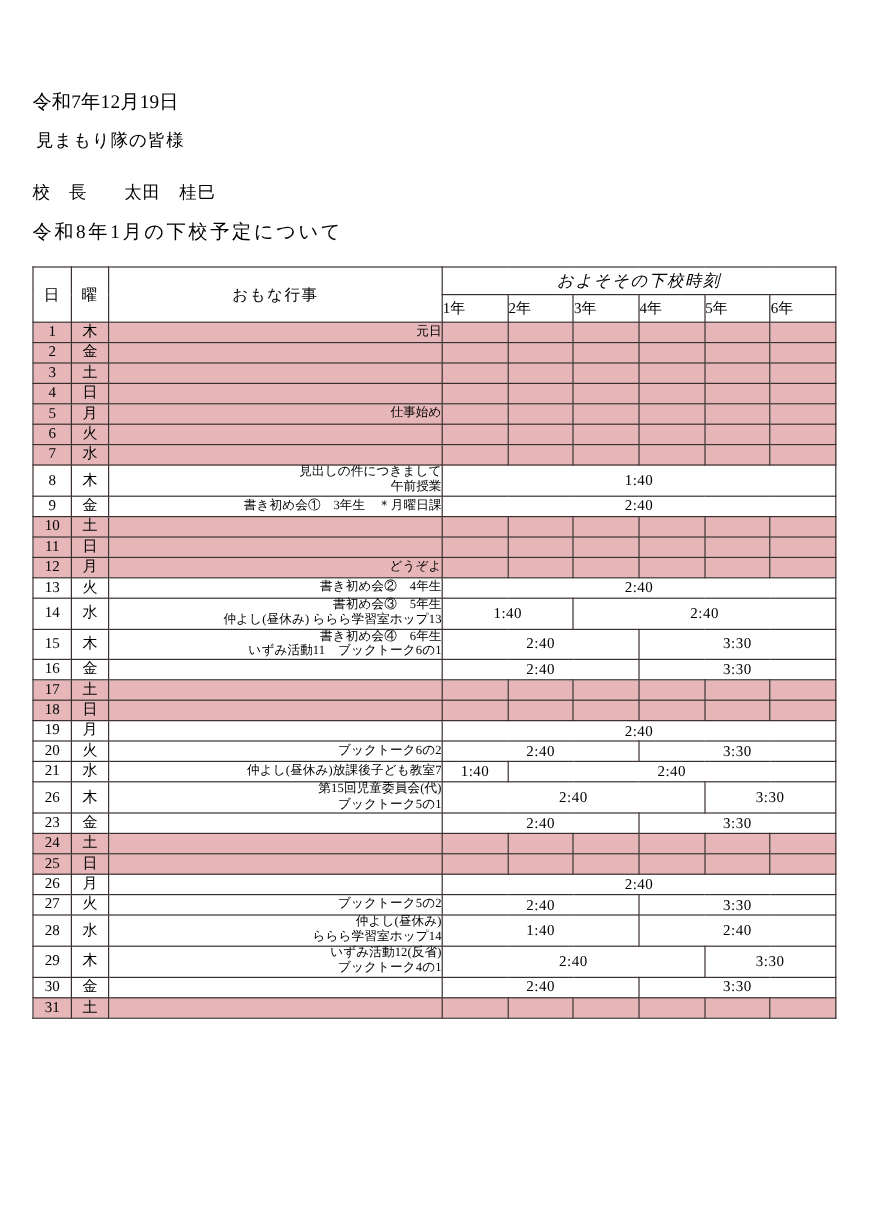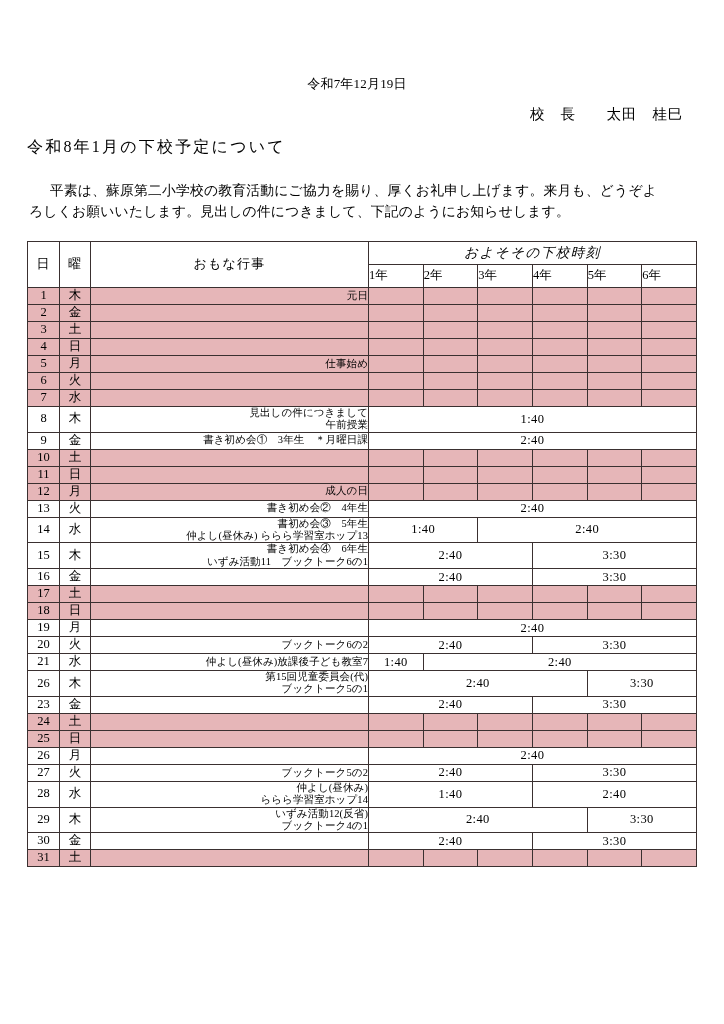--- a/index.html
+++ b/index.html
@@ -18,43 +18,43 @@
   .page {
     position: relative;
     width: 724px;
     height: 1024px;
     box-sizing: border-box;
     padding: 0 27px;
   }
 
   
   .doc-date {
-    text-align: center;
-    font-size: 13px;
+    text-align: left;
+    font-size: 16px;
     padding-top: 75px;
     padding-right: 10px;
     letter-spacing: 0.2px;
   }
   .addressee {
     font-size: 14.5px;
     margin-top: 12px;
     padding-left: 3px;
     letter-spacing: 0.8px;
   }
   .school-line {
     text-align: right;
     font-size: 14.5px;
     margin-top: 14px;
     padding-right: 4px;
     letter-spacing: 0.8px;
   }
   .principal-line {
-    text-align: right;
+    text-align: left;
     font-size: 14.5px;
-    margin-top: 12px;
+    margin-top: 24px;
     padding-right: 14px;
     letter-spacing: 0.8px;
   }
   .doc-title {
     font-size: 16px;
     margin-top: 13px;
     letter-spacing: 2.2px;
     padding-right: 80px;
   }
   .body-text {
@@ -127,30 +127,27 @@
   tr.holiday td { background: #e6b6b8; }
   td.blank { }
 </style>
 </head>
 <body>
 
 <div class="page">
 
   <div class="doc-date">令和7年12月19日</div>
 
+  <div class="addressee">見まもり隊の皆様</div>
 
 
   <div class="principal-line">校　長　　太田　桂巳</div>
 
   <div class="doc-title">令和8年1月の下校予定について</div>
 
-  <div class="body-text">
-    <span class="indent"></span><span>平素は、蘇原第二小学校の教育活動にご協力を賜り、厚くお礼申し上げます。来月も、どうぞよ</span><br>
-    <span>ろしくお願いいたします。見出しの件につきまして、下記のようにお知らせします。</span>
-  </div>
 
   <div class="sched-wrap">
     <table class="sched">
       <thead>
         <tr>
           <th class="c-day h-day" rowspan="2">日</th>
           <th class="c-dow h-dow" rowspan="2">曜</th>
           <th class="c-event h-event" rowspan="2">おもな行事</th>
           <th class="h-group" colspan="6">およそその下校時刻</th>
         </tr>
@@ -281,21 +278,21 @@
             <td class="time c-gr blank"></td>
             <td class="time c-gr blank"></td>
             <td class="time c-gr blank"></td>
             <td class="time c-gr blank"></td>
             <td class="time c-gr blank"></td>
           </tr>
           <tr class="holiday">
             <td class="day c-day">12</td>
             <td class="dow c-dow">月</td>
             <td class="event c-event">
-              <span class="l2">成人の日</span>
+              <span class="l2">どうぞよ</span>
             </td>
             <td class="time c-gr blank"></td>
             <td class="time c-gr blank"></td>
             <td class="time c-gr blank"></td>
             <td class="time c-gr blank"></td>
             <td class="time c-gr blank"></td>
             <td class="time c-gr blank"></td>
           </tr>
           <tr>
             <td class="day c-day">13</td>

